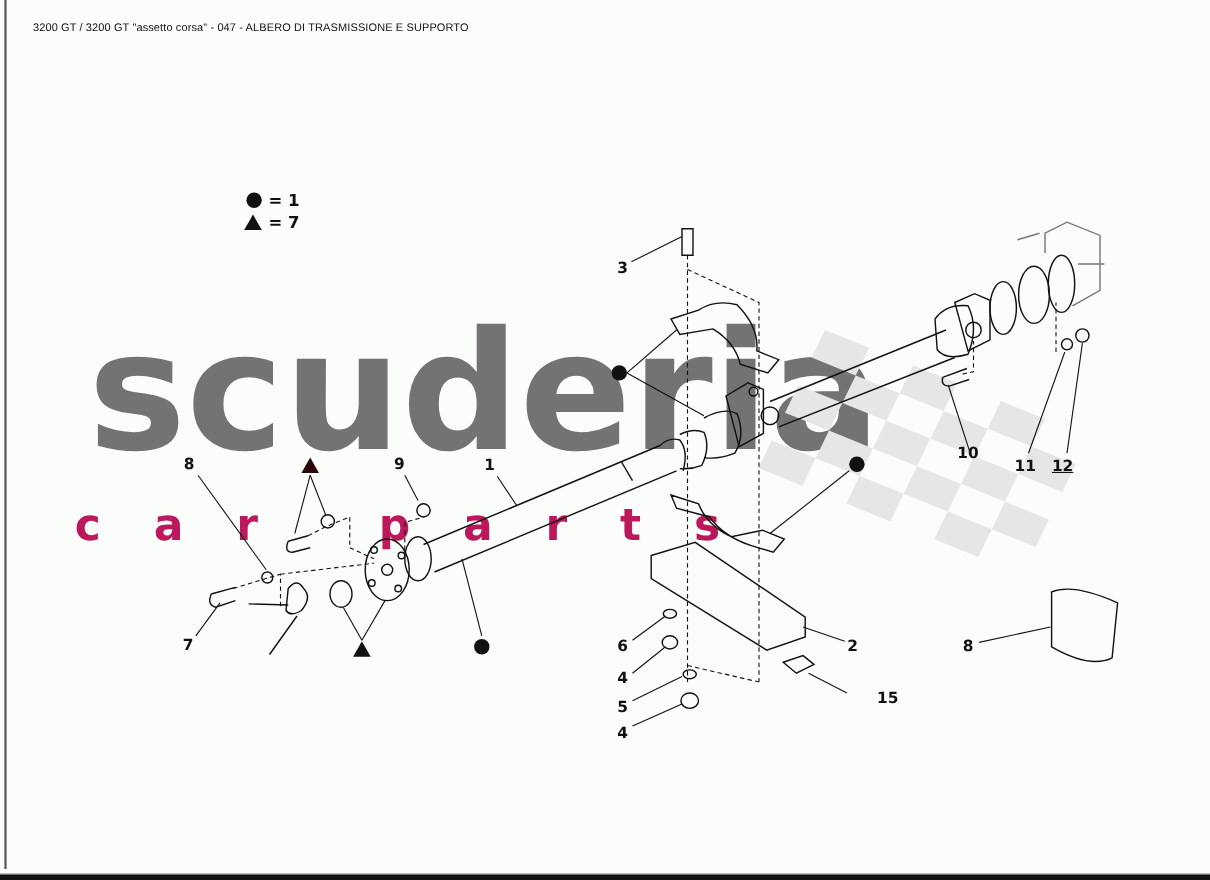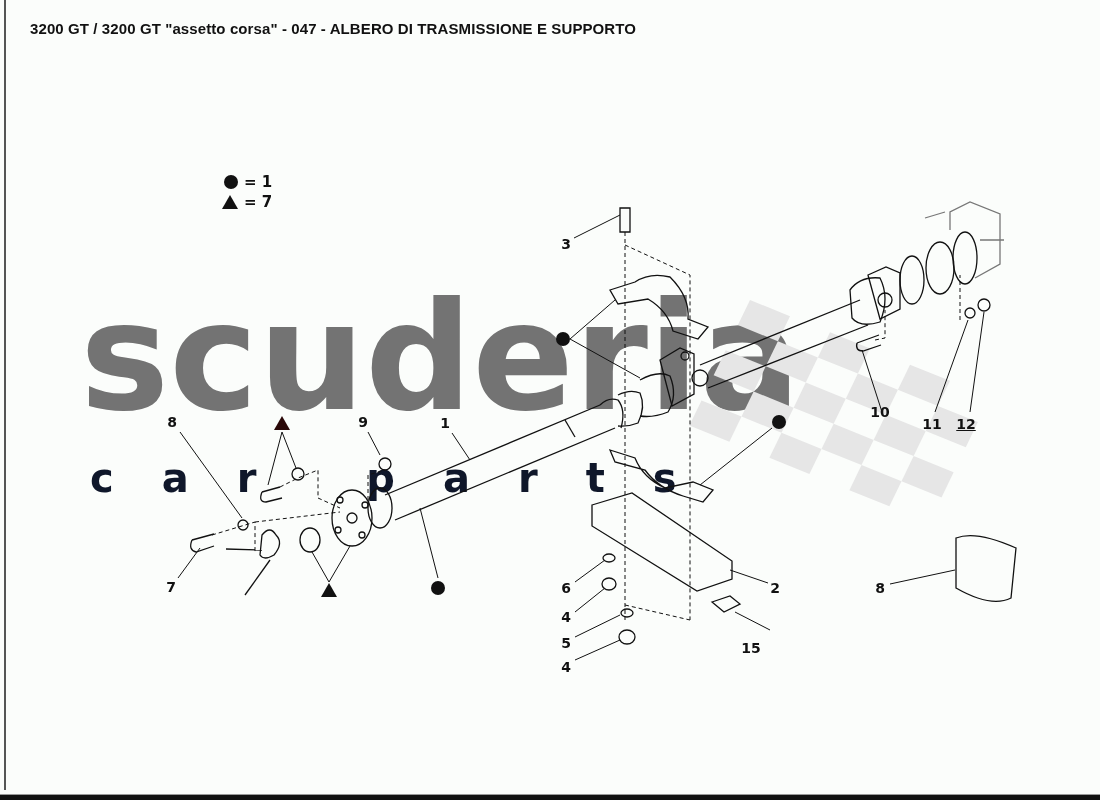--- a/index.html
+++ b/index.html
@@ -1,25 +1,25 @@
 <!DOCTYPE html>
 <html><head>
 <meta charset="utf-8">
 <style>
   html, body { margin:0; padding:0; }
   body { width:1100px; height:800px; background:#fbfdfb; position:relative; overflow:hidden;
          font-family:"DejaVu Sans", "Liberation Sans", sans-serif; }
-  .title { position:absolute; left:30px; top:20px; font-size:15px; font-weight:bold; color:#111;
+  .title { position:absolute; left:30px; top:20px; font-size:10px; font-weight:normal; color:#111;
            font-family:"Liberation Sans", sans-serif; letter-spacing:0.1px; }
   .left-border { position:absolute; left:4px; top:0; width:2px; height:790px; background:#555; }
   .bottom-bar { position:absolute; left:0; bottom:0; width:1100px; height:5px; background:#111; }
   .bottom-line { position:absolute; left:0; bottom:5px; width:1100px; height:1px; background:#999; }
   .wm-big { position:absolute; left:80px; top:282px; font-size:150px; font-weight:bold; color:#737373;
             letter-spacing:0px; font-family:"DejaVu Sans", sans-serif; line-height:1; white-space:nowrap; }
-  .wm-small { position:absolute; left:90px; top:458px; font-size:40px; font-weight:bold; color:#0f172a;
+  .wm-small { position:absolute; left:68px; top:458px; font-size:40px; font-weight:bold; color:#be185d;
               letter-spacing:48px; font-family:"DejaVu Sans", sans-serif; white-space:nowrap; line-height:1; }
   svg.diagram { position:absolute; left:0; top:0; }
   .legend-row { position:absolute; font-size:15px; font-weight:bold; color:#111; display:flex; align-items:center; gap:6px; }
   .callout { position:absolute; font-size:14px; font-weight:bold; color:#111; font-family:"DejaVu Sans", sans-serif;
              transform:translate(-50%,-50%); }
   .dot { display:inline-block; width:14px; height:14px; border-radius:50%; background:#111; }
   .tri { display:inline-block; width:0; height:0; border-left:8px solid transparent; border-right:8px solid transparent;
          border-bottom:14px solid #111; }
   .marker { position:absolute; transform:translate(-50%,-50%); }
   .tri.red { border-bottom-color:#2a0808; }
@@ -190,13 +190,13 @@
 <div class="callout" style="left:566px; top:667px;">4</div>
 <div class="callout" style="left:566px; top:643px;">5</div>
 <div class="callout" style="left:566px; top:588px;">6</div>
 <div class="callout" style="left:171px; top:587px;">7</div>
 <div class="callout" style="left:172px; top:422px;">8</div>
 <div class="callout" style="left:363px; top:422px;">9</div>
 <div class="callout" style="left:880px; top:412px;">10</div>
 <div class="callout" style="left:932px; top:424px;">11</div>
 <div class="callout" style="left:966px; top:424px;text-decoration:underline;">12</div>
 <div class="callout" style="left:880px; top:588px;">8</div>
-<div class="callout" style="left:751px; top:635px;margin-top:13px;">15</div>
+<div class="callout" style="left:807px; top:635px;">15</div>
 
 </body></html>

